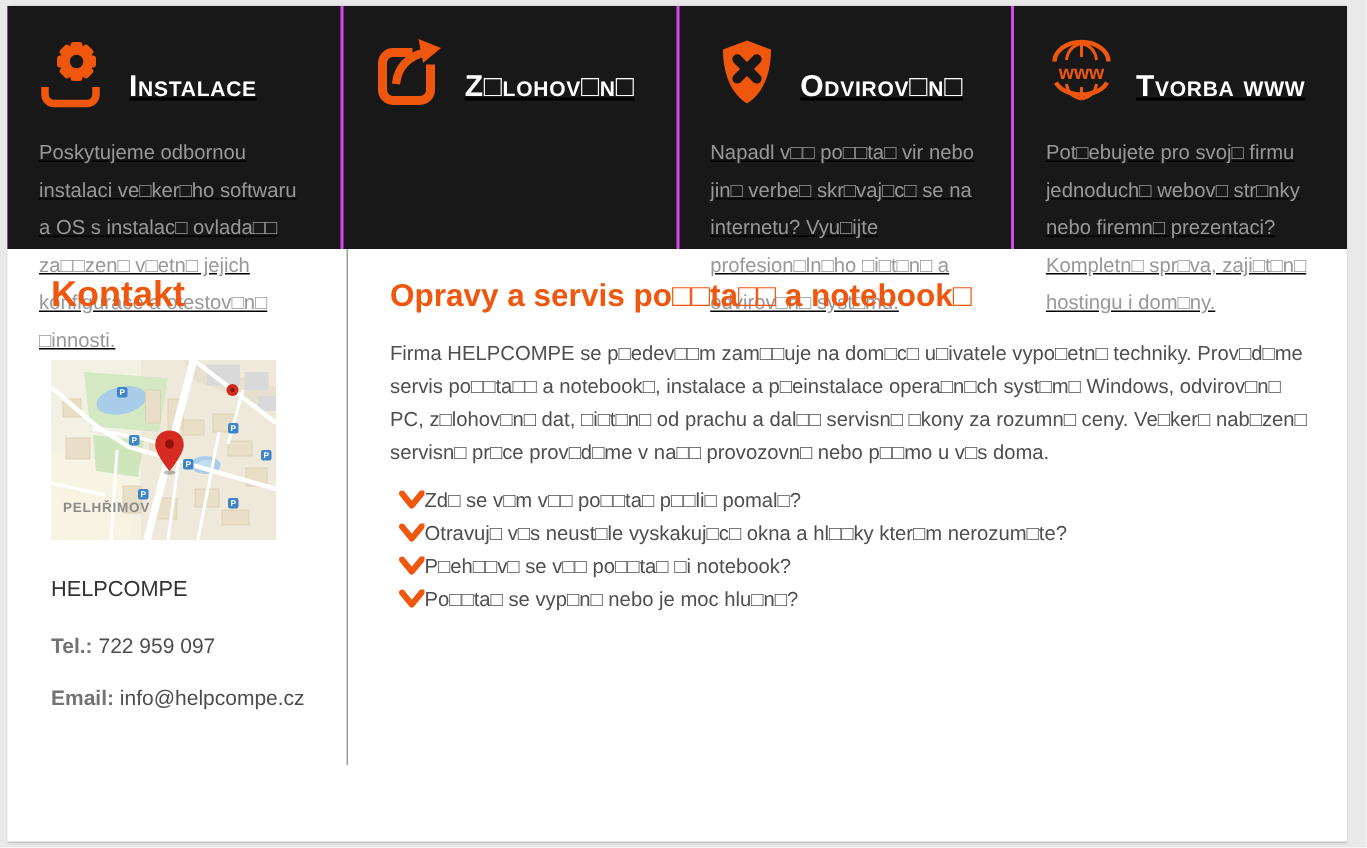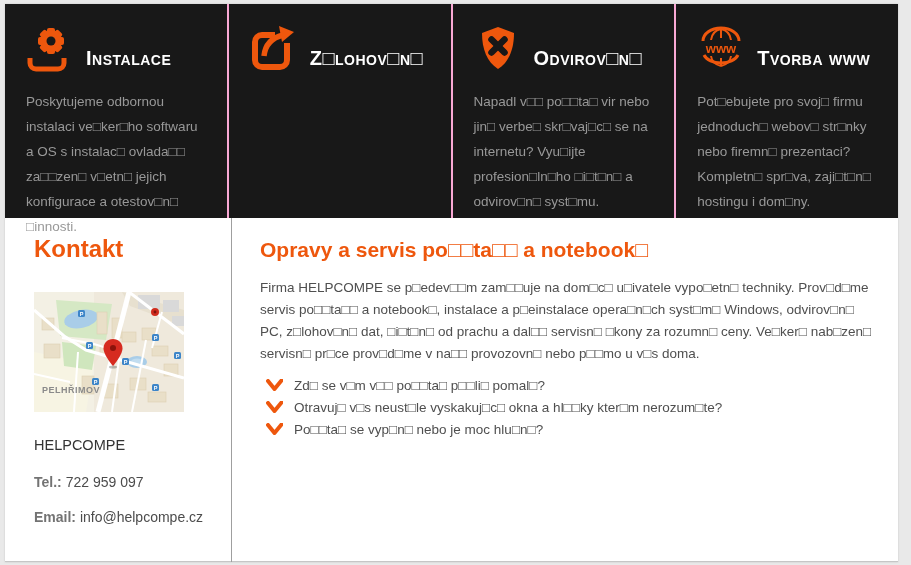--- a/index.html
+++ b/index.html
@@ -13,22 +13,23 @@
     left: 5px; top: 4px;
     width: 893px; height: 558px;
     background: #ffffff;
     border-bottom: 1px solid #c6c6c6;
     box-shadow: 0 0 2px rgba(0,0,0,0.15);
   }
   
   .cards {
     display: flex;
     gap: 2px;
-    height: 214px;
-    background: #f9a8d4;
+    height: 162px;
+    background: #d946ef;
+    text-decoration: underline;
   }
   .card {
     flex: 1 1 0;
     background: #181818;
     padding: 20px 21px 0 21px;
     color: #989898;
   }
   .card-head {
     display: flex;
     align-items: flex-end;
@@ -93,21 +94,20 @@
     line-height: 22px;
     color: #4f4f4f;
   }
   .bullets {
     list-style: none;
     margin: 13px 0 0 6px;
   }
   .bullets li {
     display: flex;
     align-items: flex-start;
-    gap: 11px;
     margin-bottom: 7px;
     font-size: 13.5px;
     line-height: 15px;
     color: #4f4f4f;
   }
   .bullet-icon { flex: 0 0 auto; width: 17px; height: 13px; margin-top: 1px; }
   .outro b { color: #3b3b3b; }
 </style>
 </head>
 <body>
@@ -309,20 +309,26 @@
         <li>
           <span class="bullet-icon"><svg width="17" height="13" viewBox="0 0 17 13">
                 <polyline points="2,2 8.5,10 15.5,1.5" fill="none" stroke="#ee570d" stroke-width="4" stroke-linecap="round" stroke-linejoin="round"></polyline>
               </svg></span>
           <span>Otravuj□ v□s neust□le vyskakuj□c□ okna a hl□□ky kter□m nerozum□te?</span>
         </li>
         <li>
           <span class="bullet-icon"><svg width="17" height="13" viewBox="0 0 17 13">
                 <polyline points="2,2 8.5,10 15.5,1.5" fill="none" stroke="#ee570d" stroke-width="4" stroke-linecap="round" stroke-linejoin="round"></polyline>
               </svg></span>
+          <span>P□eh□□v□ se v□□ po□□ta□ □i notebook?</span>
+        </li>
+        <li>
+          <span class="bullet-icon"><svg width="17" height="13" viewBox="0 0 17 13">
+                <polyline points="2,2 8.5,10 15.5,1.5" fill="none" stroke="#ee570d" stroke-width="4" stroke-linecap="round" stroke-linejoin="round"></polyline>
+              </svg></span>
           <span>Po□□ta□ se vyp□n□ nebo je moc hlu□n□?</span>
         </li>
       </ul>
 
     </div>
 
   </div>
 </div>
 
 </body></html>

